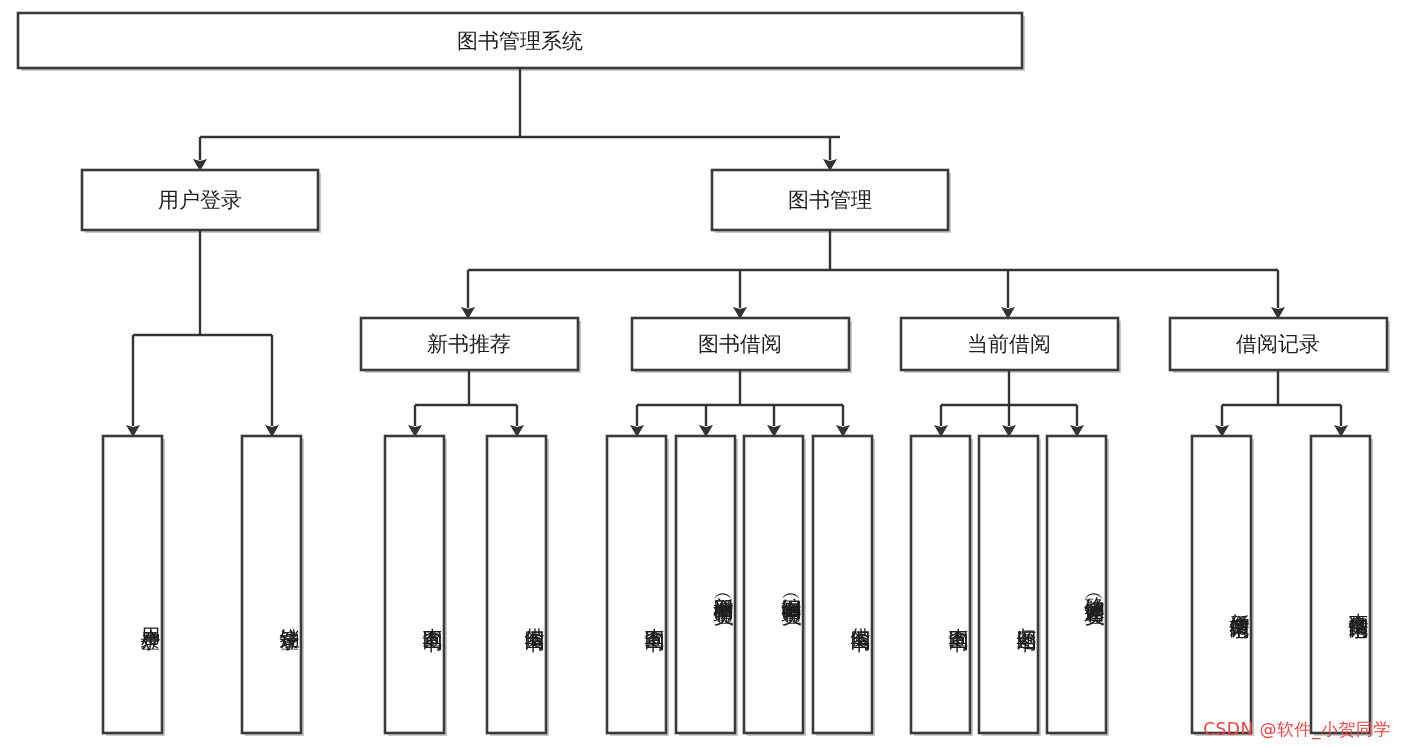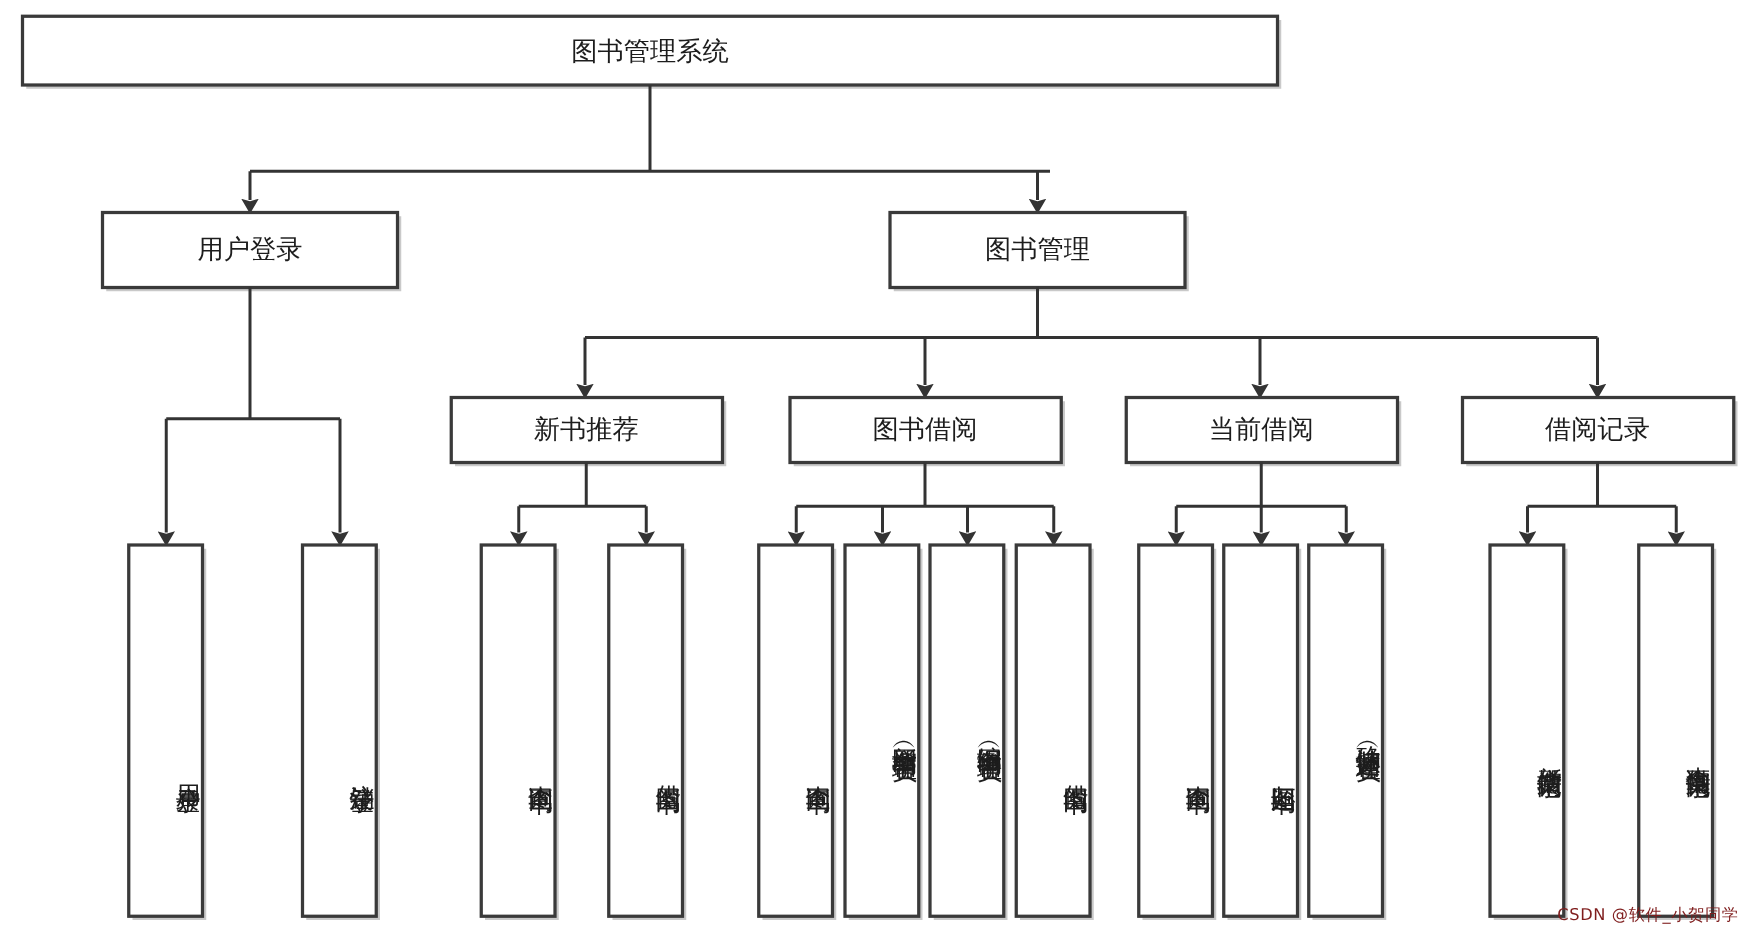--- a/index.html
+++ b/index.html
@@ -65,22 +65,22 @@
     display: flex;
     align-items: flex-start;
     justify-content: center;
     pointer-events: none;
   }
   .watermark {
     position: absolute;
     right: 14px;
     bottom: 6px;
     font-family: "DejaVu Sans", "Liberation Sans", sans-serif;
-    font-size: 13px;
-    color: #7f1d1d;
+    font-size: 17px;
+    color: #ef4444;
     white-space: nowrap;
     letter-spacing: 0.5px;
     margin-top: 26px;
   }
 </style>
 </head>
 <body>
 
 <div id="diagram-root">
 

